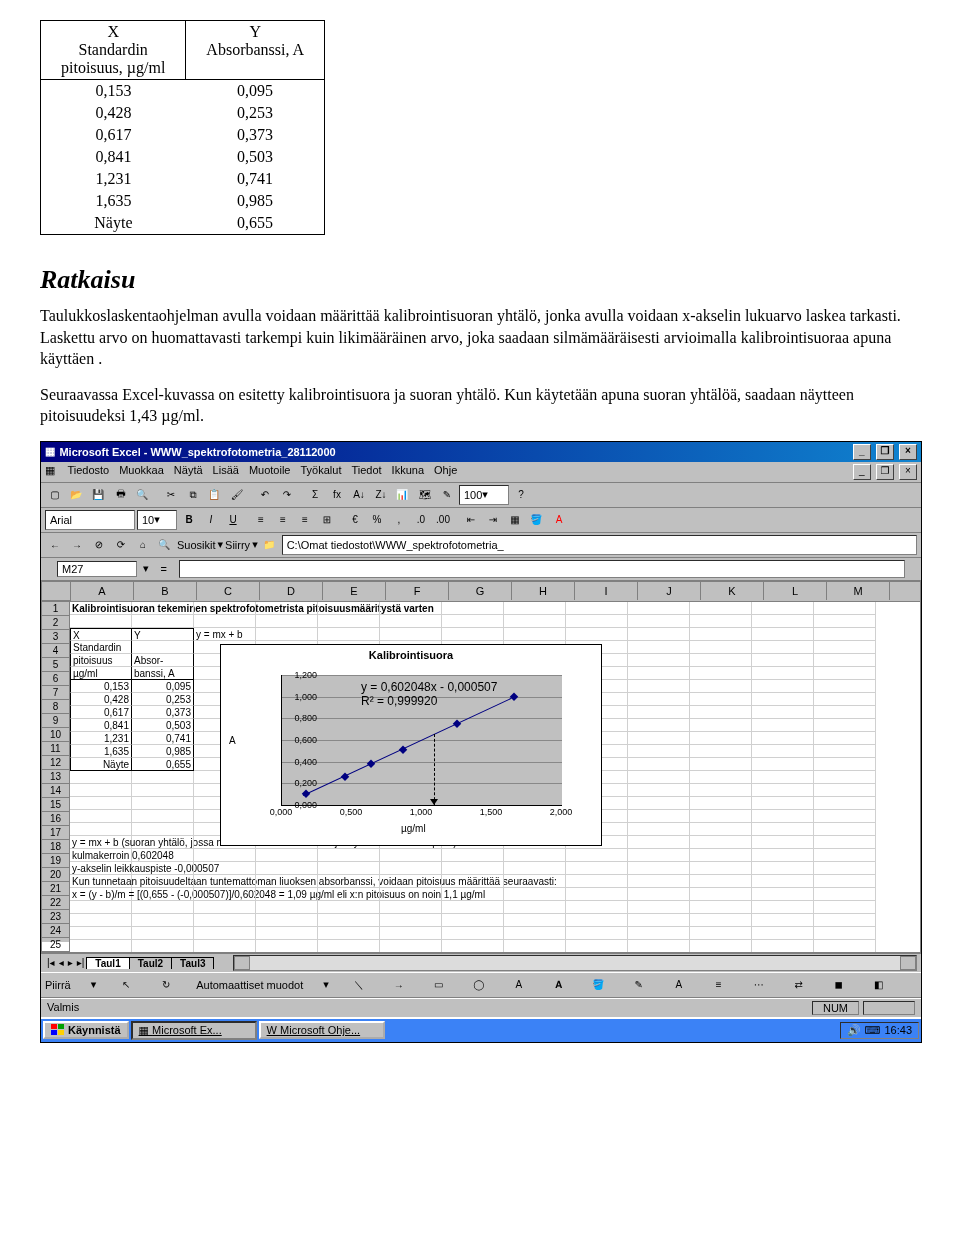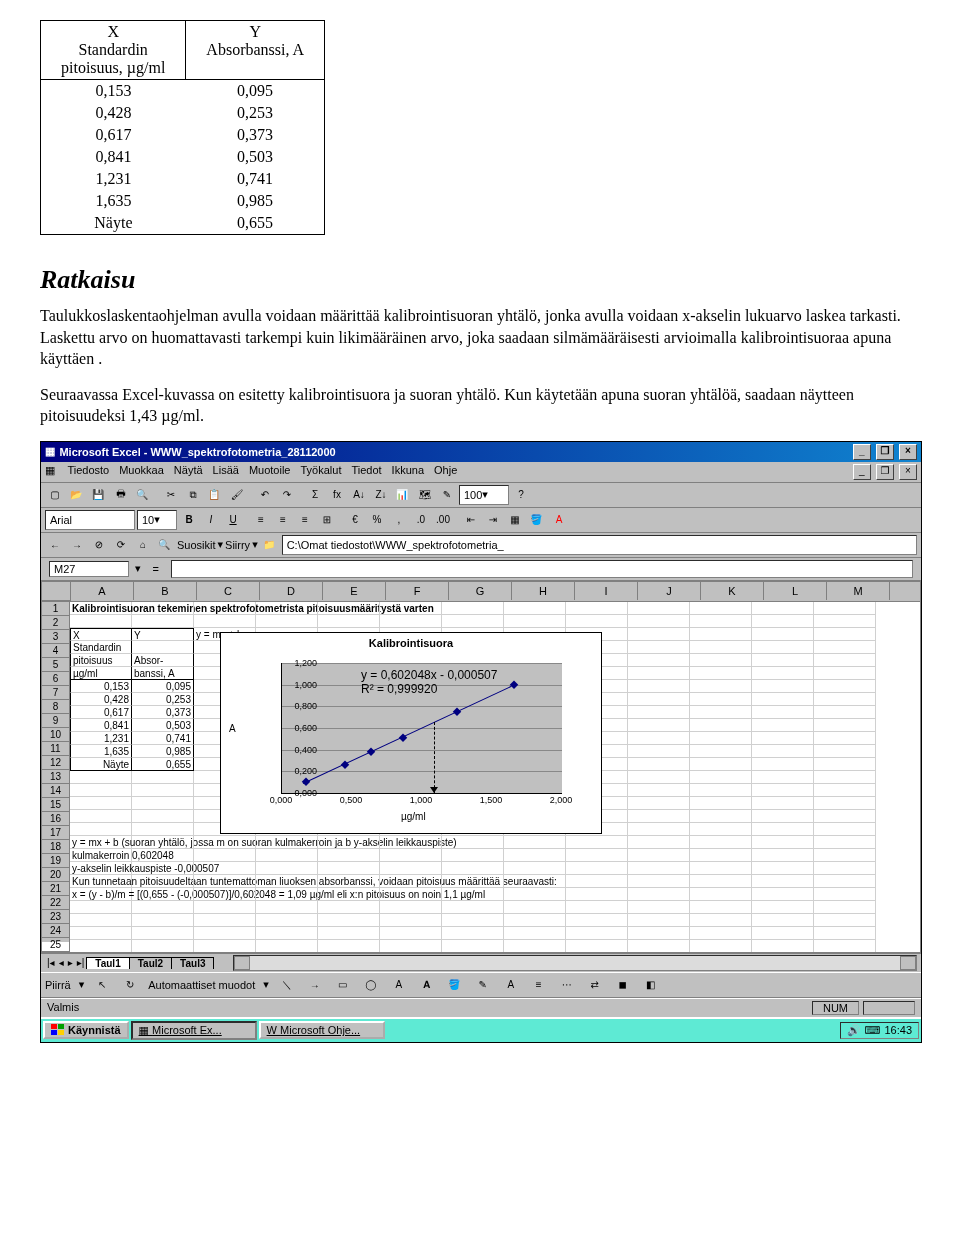--- a/index.html
+++ b/index.html
@@ -111,21 +111,21 @@
     padding: 1px 4px;
     font-size: 11px;
     height: 16px;
     display: inline-flex;
     align-items: center;
   }
   .font-combo { width: 80px; }
   .size-combo { width: 30px; }
   .formula-row {
     background: #c0c0c0;
-    padding: 2px 8px;
+    padding: 2px 16px;
     display: flex;
     align-items: center;
     gap: 6px;
     border-bottom: 1px solid #808080;
   }
   .name-box {
     background: #fff;
     border: 1px inset #808080;
     width: 70px;
     padding: 1px 4px;
@@ -201,21 +201,21 @@
   .cell.right { text-align: right; }
   .cell.bold { font-weight: bold; }
   .bord-l { border-left: 1px solid #000 !important; }
   .bord-r { border-right: 1px solid #000 !important; }
   .bord-t { border-top: 1px solid #000 !important; }
   .bord-b { border-bottom: 1px solid #000 !important; }
 
   .chart-box {
     position: absolute;
     left: 150px;
-    top: 30px;
+    top: 42px;
     width: 380px;
     height: 200px;
     background: #fff;
     border: 1px solid #000;
   }
   .chart-title {
     text-align: center;
     font-weight: bold;
     font-size: 11px;
     padding: 4px 0;
@@ -331,42 +331,42 @@
     background: #c0c0c0;
     border: 1px solid #808080;
   }
   .hscroll::before { left: 0; }
   .hscroll::after { right: 0; }
 
   .draw-toolbar {
     background: #c0c0c0;
     padding: 2px 4px;
     display: flex;
-    gap: 8px;
+    gap: 20px;
     align-items: center;
     border-top: 1px solid #fff;
     border-bottom: 1px solid #808080;
     font-size: 11px;
   }
   .statusbar {
     background: #c0c0c0;
     padding: 2px 6px;
     display: flex;
     border-top: 1px solid #fff;
     font-size: 11px;
   }
   .statusbar .status-text { flex: 1; }
   .statusbar .status-cell {
     border: 1px inset #808080;
     padding: 0 10px;
     margin-left: 4px;
   }
 
   .taskbar {
-    background: #5eead4;
+    background: #3b82f6;
     border-top: 2px solid #fff;
     display: flex;
     align-items: center;
     padding: 2px;
     gap: 2px;
     font-size: 11px;
   }
   .start-btn {
     background: #c0c0c0;
     border: 2px outset #fff;

